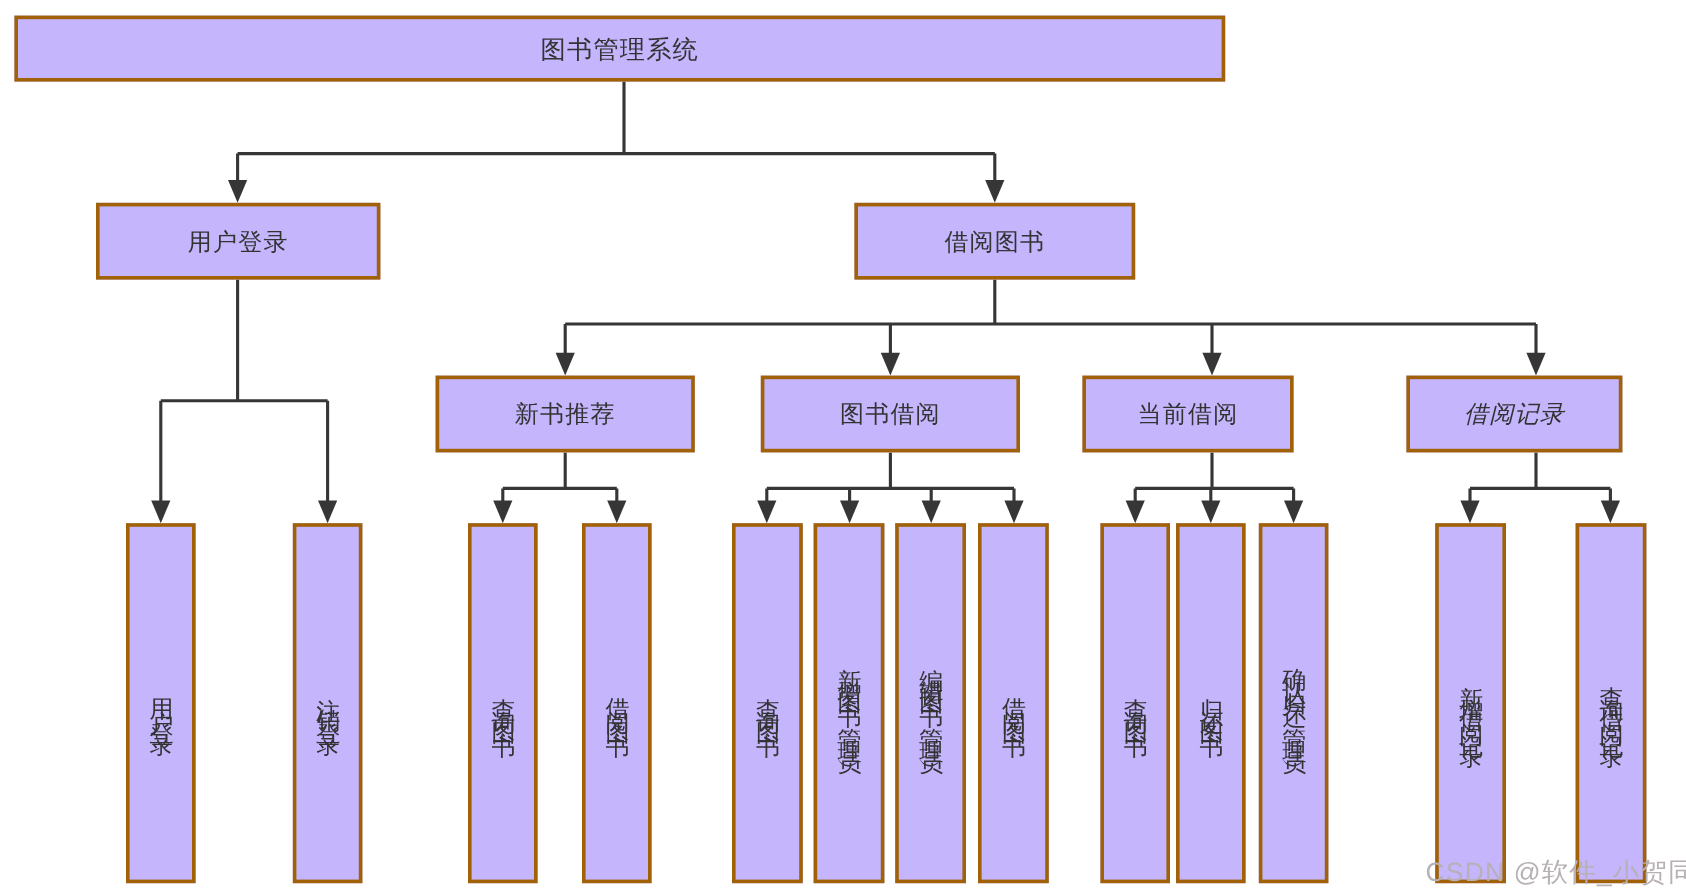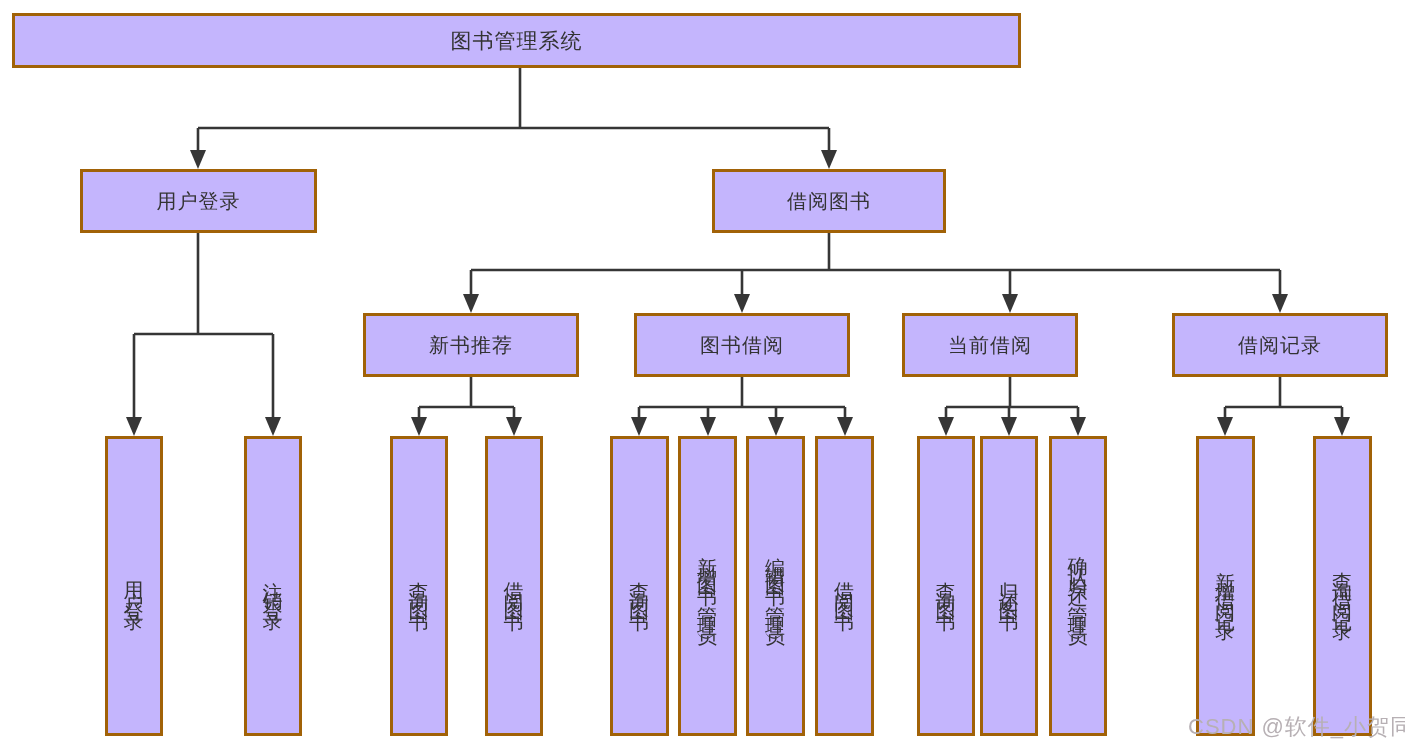--- a/index.html
+++ b/index.html
@@ -39,21 +39,21 @@
     color: #333333;
     white-space: nowrap;
   }
   
   .b-root          { left: 12px;   top: 13px;  width: 1009px; height: 55px; }
   .b-user-login    { left: 80px;   top: 169px; width: 237px;  height: 64px; }
   .b-book-mgmt     { left: 712px;  top: 169px; width: 234px;  height: 64px; }
   .b-new-book      { left: 363px;  top: 313px; width: 216px;  height: 64px; }
   .b-book-borrow   { left: 634px;  top: 313px; width: 216px;  height: 64px; }
   .b-cur-borrow    { left: 902px;  top: 313px; width: 176px;  height: 64px; }
-  .b-borrow-rec    { left: 1172px; top: 313px; width: 216px;  height: 64px; }
+  .b-borrow-rec    { left: 1172px; top: 313px; width: 180px;  height: 64px; font-style: italic; }
   .leaf            { top: 436px; height: 300px; }
   .l-user-login    { left: 105px;  width: 58px; }
   .l-logout        { left: 244px;  width: 58px; }
   .l-nbr-query     { left: 390px;  width: 58px; }
   .l-nbr-borrow    { left: 485px;  width: 58px; }
   .l-bb-query      { left: 610px;  width: 59px; }
   .l-bb-add        { left: 678px;  width: 59px; }
   .l-bb-edit       { left: 746px;  width: 59px; }
   .l-bb-borrow     { left: 815px;  width: 59px; }
   .l-cb-query      { left: 917px;  width: 58px; }

